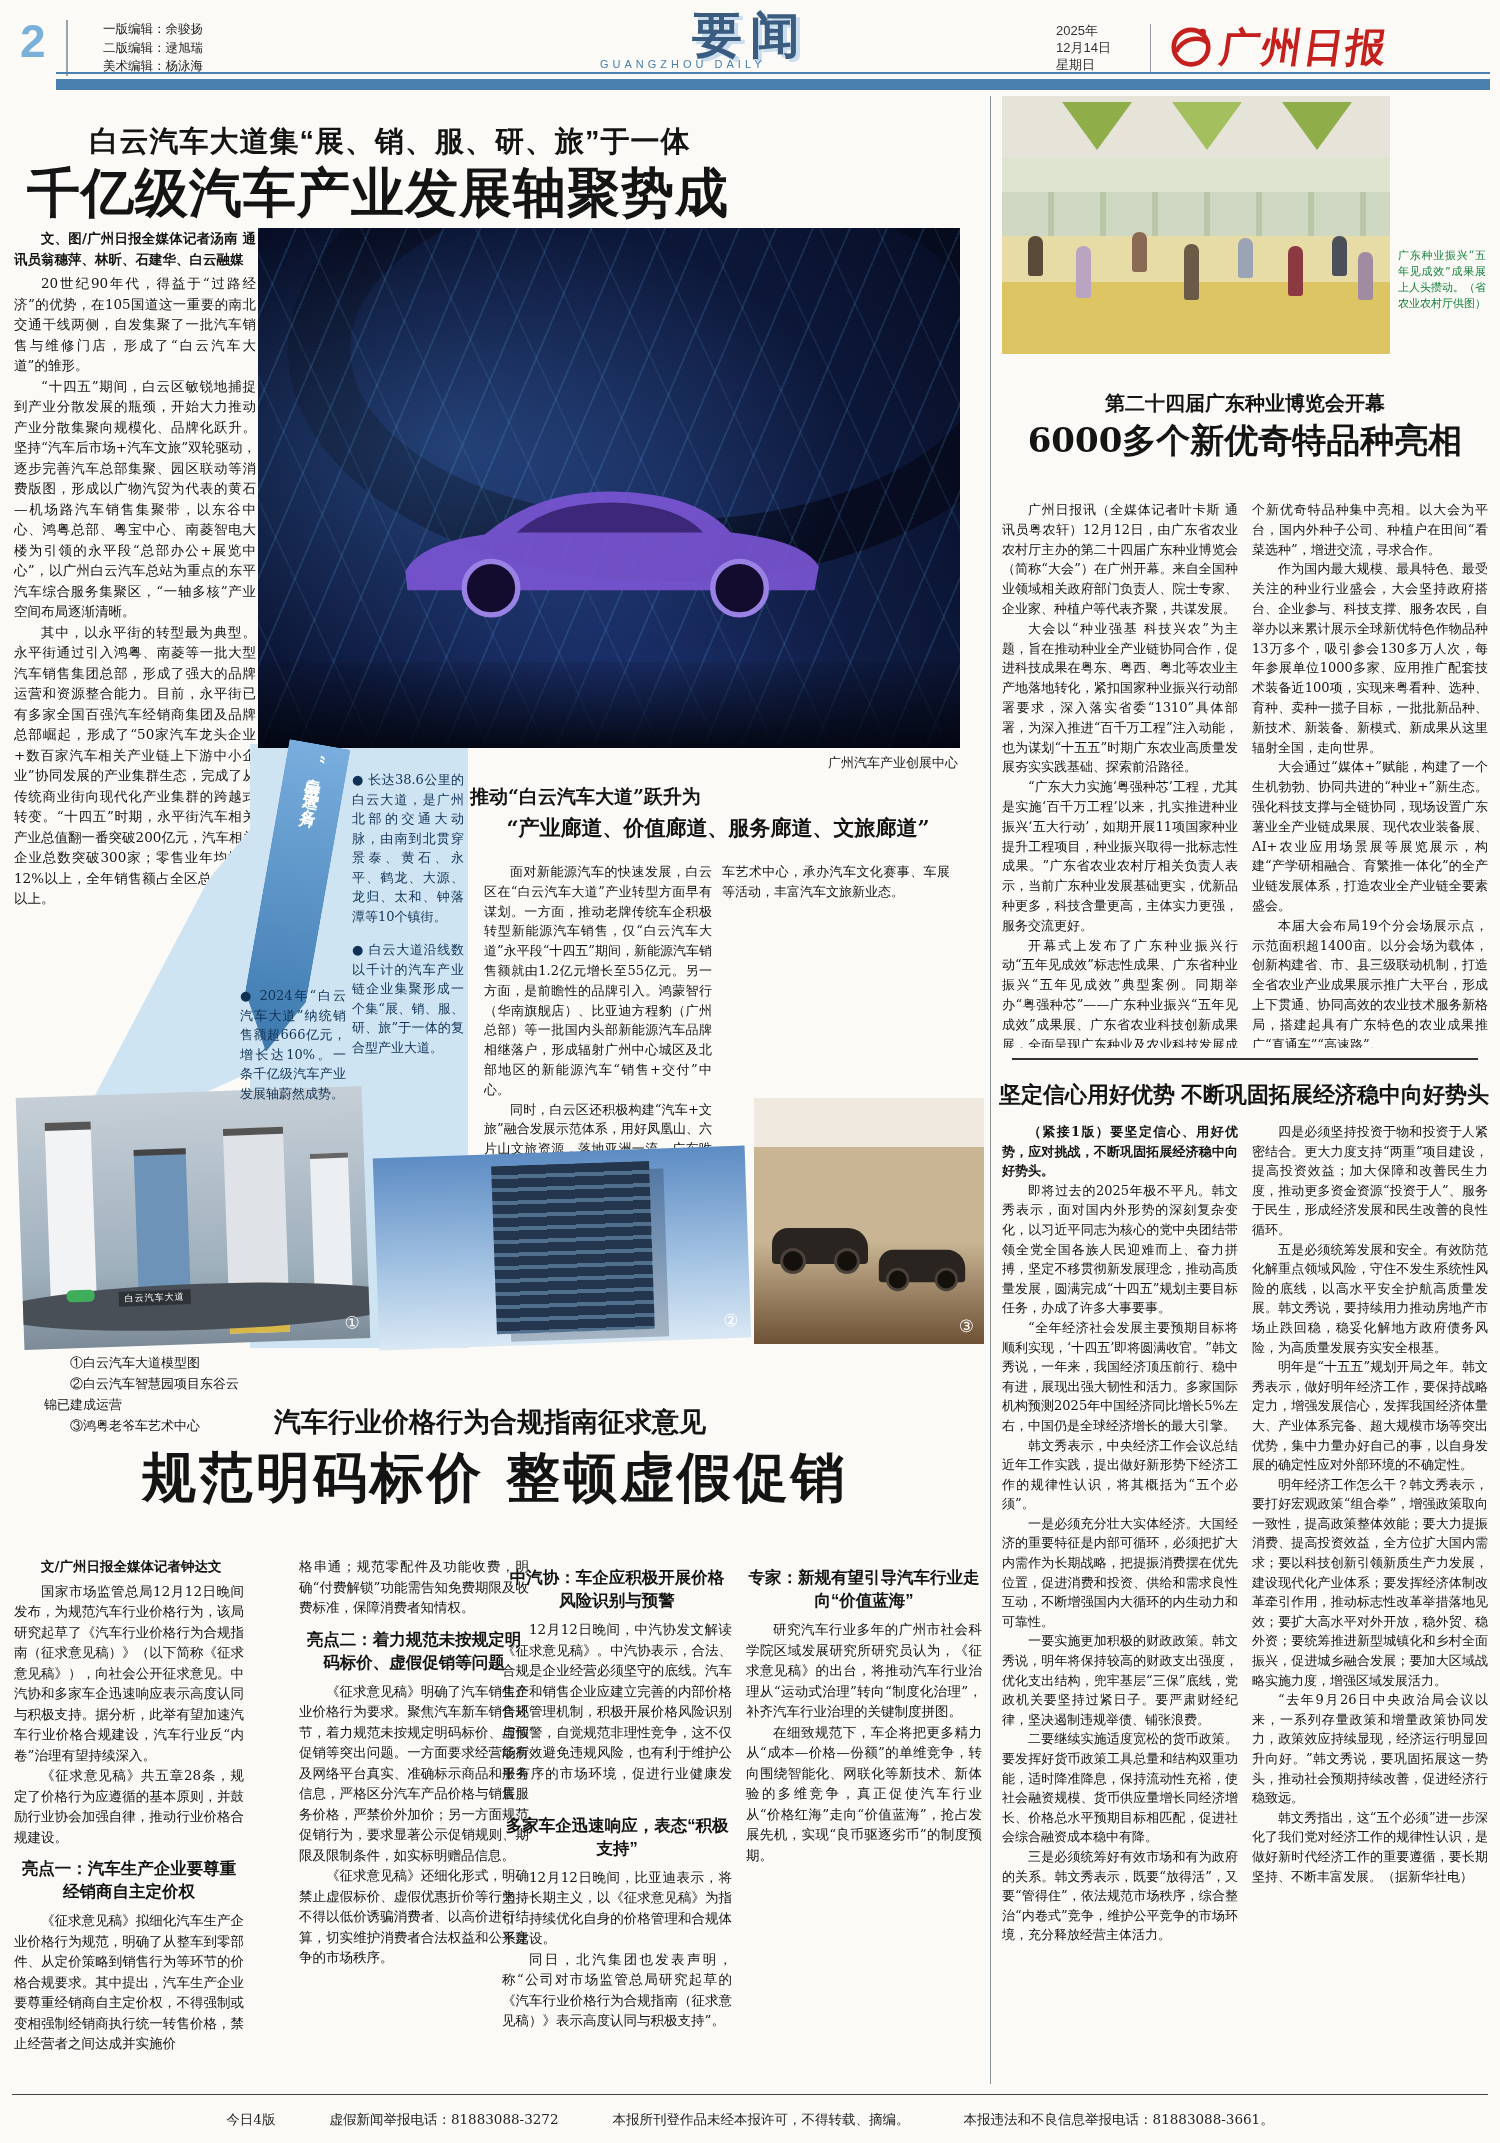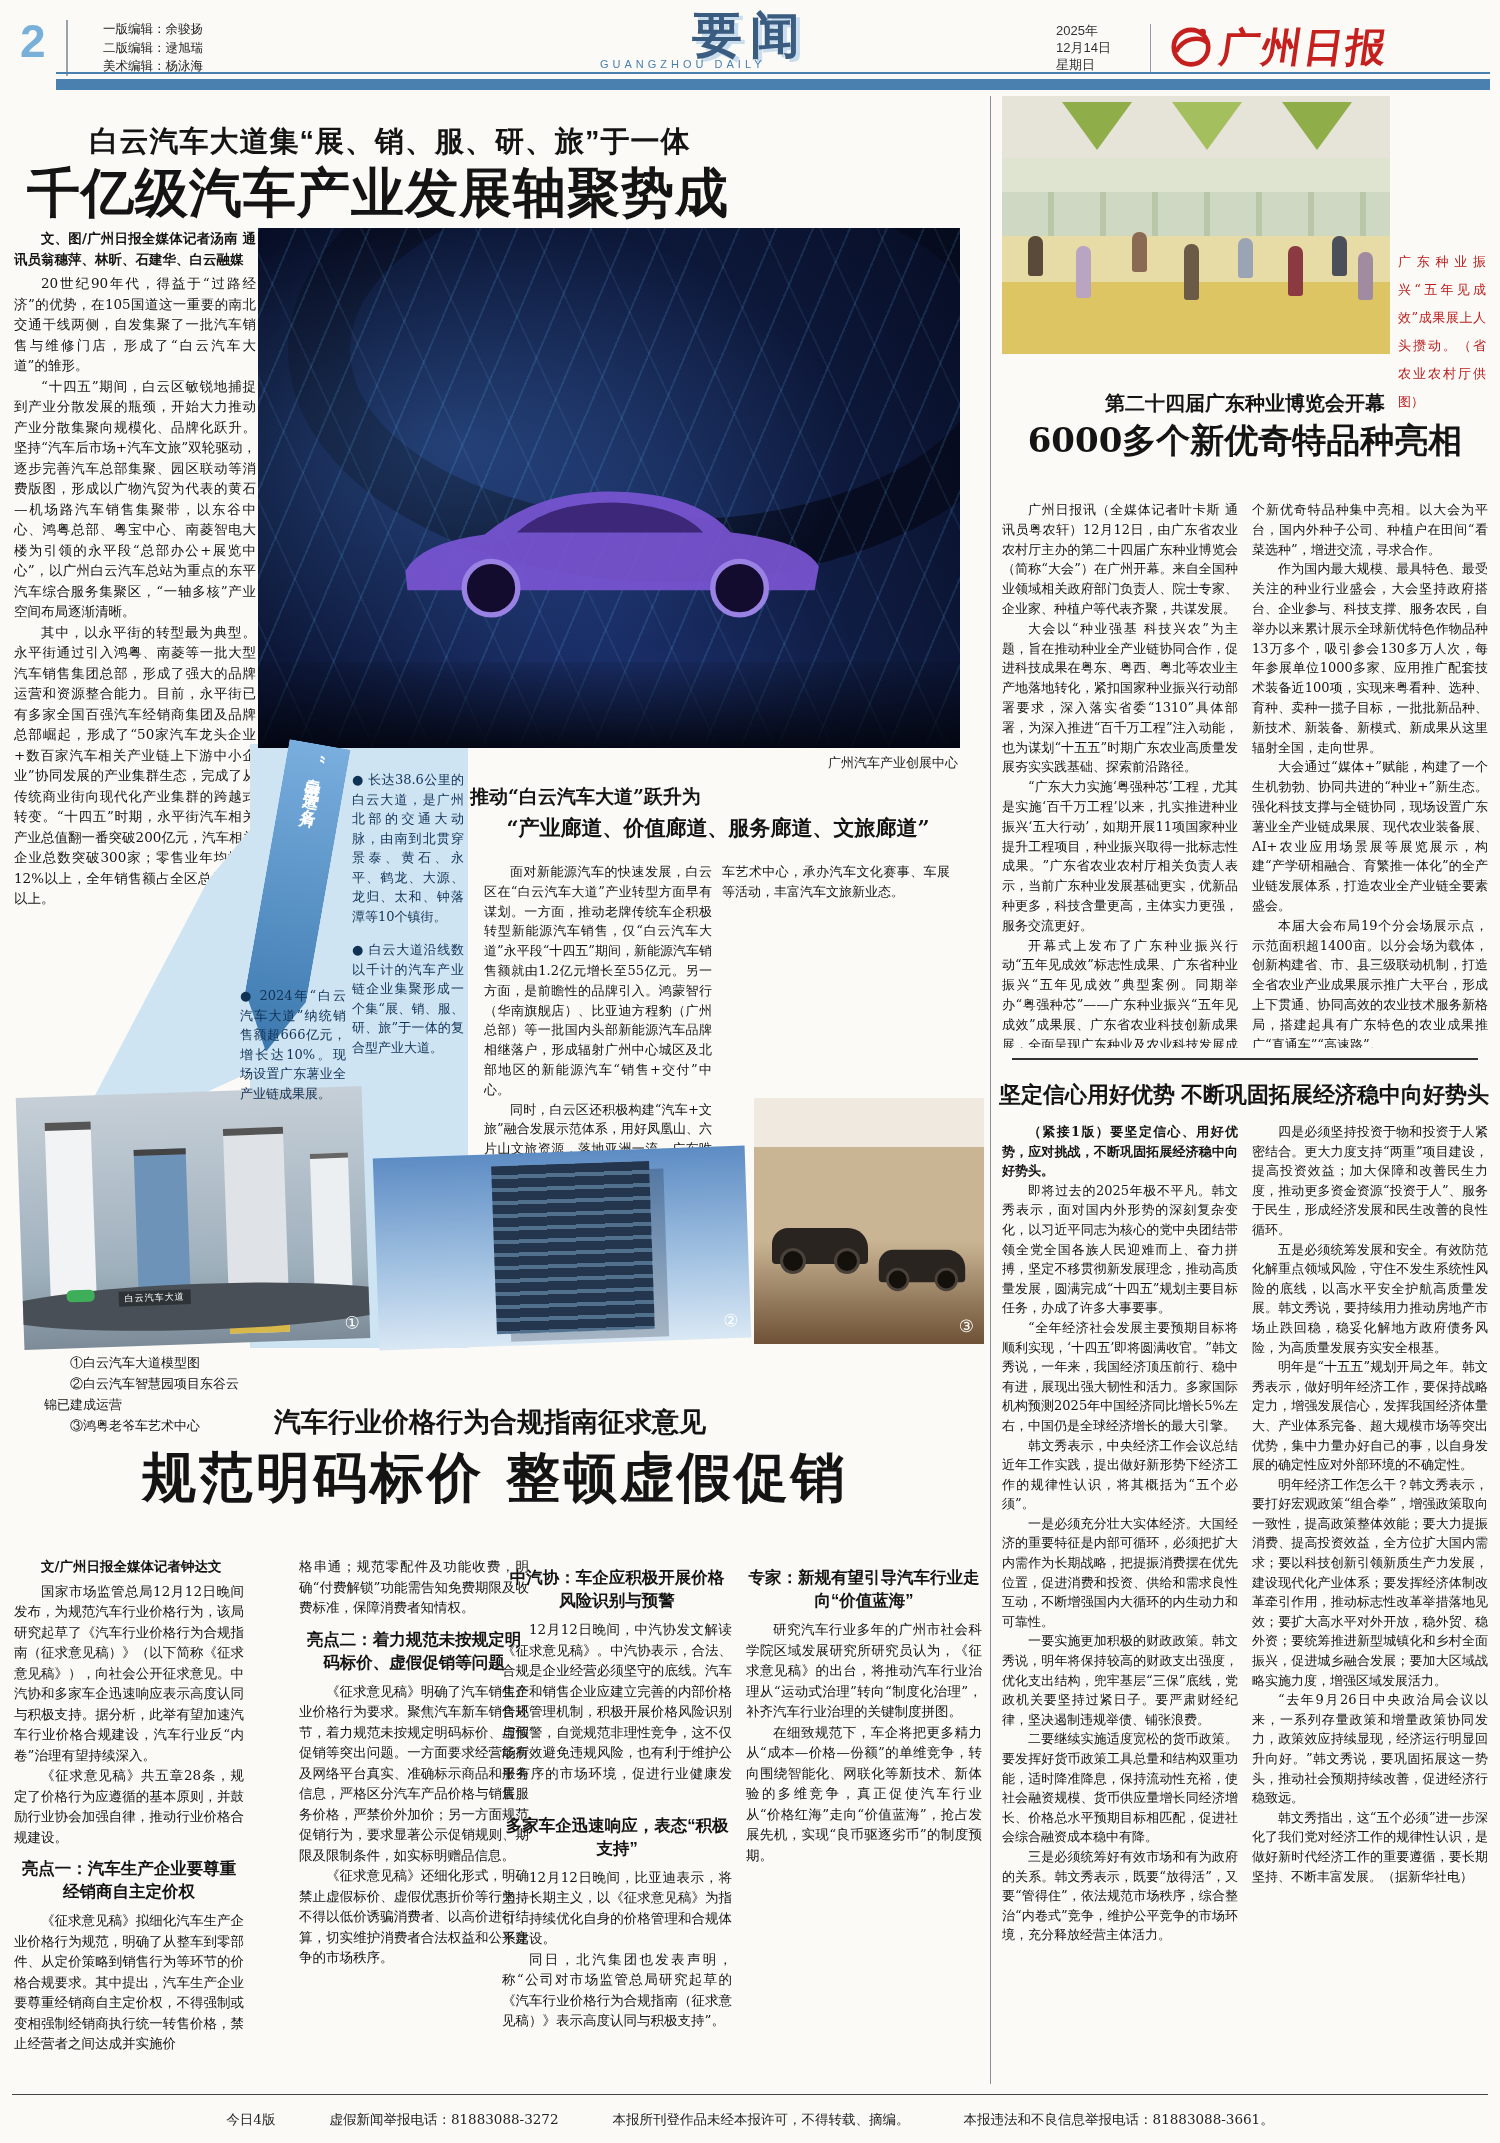--- a/index.html
+++ b/index.html
@@ -111,21 +111,21 @@
               background:linear-gradient(180deg,#e6e3d8 0 24%,#dfe4d0 24% 46%,#e8dca6 46% 72%,#dcc562 72%);}
   .canopy{position:absolute;top:6px;width:70px;height:48px;background:#8fae4a;clip-path:polygon(50% 100%,0 0,100% 0);}
   .cp1{left:60px;} .cp2{left:170px;background:#a4bf5e;} .cp3{left:280px;}
   .booth{position:absolute;top:96px;left:0;width:100%;height:44px;
          background:repeating-linear-gradient(90deg,#cfd8c2 0 46px,#b9c6a8 46px 52px);}
   .pe{position:absolute;width:15px;height:40px;border-radius:7px 7px 3px 3px;}
   .pe1{left:26px;top:140px;background:#5a4a3a;} .pe2{left:74px;top:150px;background:#b9a4c2;height:52px;}
   .pe3{left:130px;top:136px;background:#8a6a52;} .pe4{left:182px;top:148px;background:#6b5a46;height:56px;}
   .pe5{left:236px;top:142px;background:#9aa4b4;} .pe6{left:286px;top:150px;background:#8c3a42;height:50px;}
   .pe7{left:330px;top:140px;background:#4a4f5a;} .pe8{left:356px;top:156px;background:#a08ba0;height:48px;}
-  .expo-caption{left:1398px;top:248px;width:88px;font-size:13px;line-height:28px;text-align:justify;color:#b91c1c;}
+  .expo-caption{left:1398px;top:248px;width:88px;font-size:11px;line-height:16px;text-align:justify;color:#15803d;}
   .kicker3{left:1002px;top:390px;width:486px;text-align:center;font-size:20px;font-weight:600;}
   .headline3{left:1002px;top:418px;width:486px;text-align:center;font-size:34px;font-weight:900;}
   .seed-c1{left:1002px;top:500px;width:236px;height:548px;font-size:13px;line-height:19.8px;}
   .seed-c2{left:1252px;top:500px;width:236px;height:548px;font-size:13px;line-height:19.8px;}
   .mid-divider{left:1012px;top:1058px;width:466px;border-top:2px solid #333;}
 
   
   .headline4{left:998px;top:1080px;width:492px;text-align:center;font-size:22px;font-weight:900;}
   .econ-c1{left:1002px;top:1122px;width:236px;height:962px;font-size:13px;line-height:19.6px;}
   .econ-c2{left:1252px;top:1122px;width:236px;height:962px;font-size:13px;line-height:19.6px;}
@@ -178,21 +178,21 @@
 <div class="abs nc-panel"></div>
 <div class="abs nc-panel2"></div>
 <div class="abs nc-ribbon">
   <span>“白云汽车大道”名片</span>
 </div>
 <div class="col bullets-a">
     <div class="seg b">● 长达38.6公里的白云大道，是广州北部的交通大动脉，由南到北贯穿景泰、黄石、永平、鹤龙、大源、龙归、太和、钟落潭等10个镇街。</div>
     <div class="seg b">● 白云大道沿线数以千计的汽车产业链企业集聚形成一个集“展、销、服、研、旅”于一体的复合型产业大道。</div>
   </div>
 <div class="col bullets-b">
-    <div class="seg b">● 2024年“白云汽车大道”纳统销售额超666亿元，增长达10%。现场设置广东薯业全产业链成果展。</div>
+    <div class="seg b">● 2024年“白云汽车大道”纳统销售额超666亿元，增长达10%。一条千亿级汽车产业发展轴蔚然成势。</div>
   </div>
 
 <div class="photo car-photo">
   <div class="car-ring"></div>
   <div class="car-streaks"></div>
   <div class="car-floor"></div>
   <div class="car-svg">
     <svg viewBox="0 0 420 150" width="450">
       <path d="M18 98 Q32 72 92 64 Q142 22 216 24 Q290 26 322 62 Q392 70 404 94 L400 116 L20 116 Z" fill="#7a55d2" opacity="0.92"></path>
       <path d="M122 62 Q152 34 212 34 Q272 36 296 62 Z" fill="#32206a" opacity="0.85"></path>

